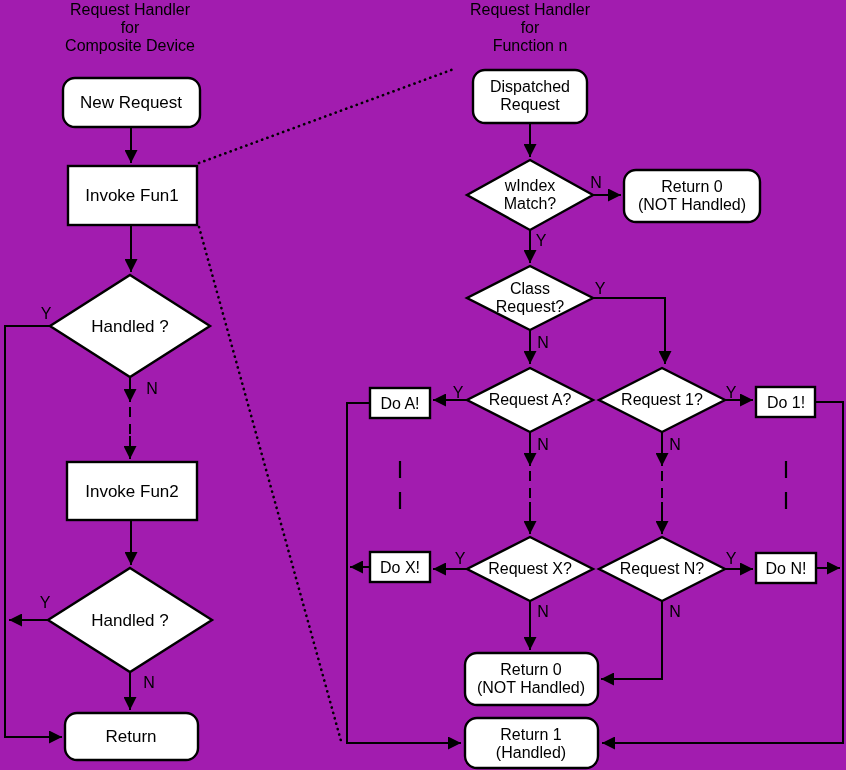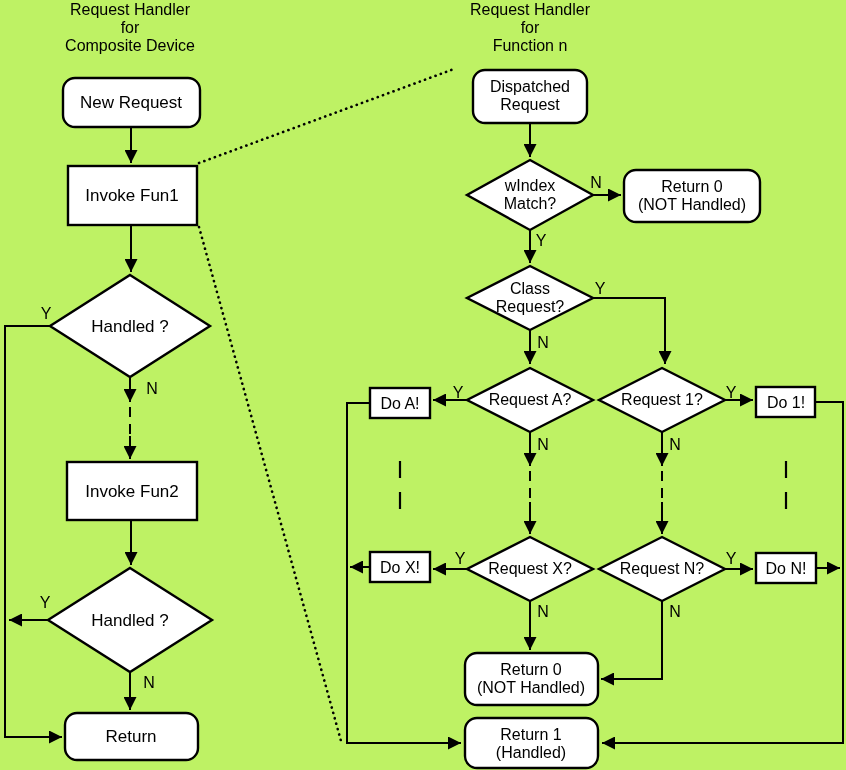--- a/index.html
+++ b/index.html
@@ -1,16 +1,16 @@
 <!DOCTYPE html>
 <html><head>
 <meta charset="utf-8">
 <style>
   html,body{margin:0;padding:0;background:#ffffff;}
-  .stage{width:846px;height:770px;position:relative;background:#bef264;overflow:hidden;}
+  .stage{width:846px;height:770px;position:relative;background:#a21caf;overflow:hidden;}
   svg{display:block;}
   text{font-family:"Liberation Sans","DejaVu Sans",sans-serif;fill:#000000;text-anchor:middle;}
   .t-title{font-size:16px;}
   .t-node{font-size:17px;}
   .t-node2{font-size:16px;}
   .t-lbl{font-size:16px;}
   .box{stroke:#000000;stroke-width:2.4;fill:#ffffff;}
   .edge{stroke:#000000;stroke-width:2;fill:none;}
   .edge-dash{stroke:#000000;stroke-width:2;fill:none;stroke-dasharray:10 7;}
   .ellipsis{stroke:#000000;stroke-width:2.2;fill:none;}

